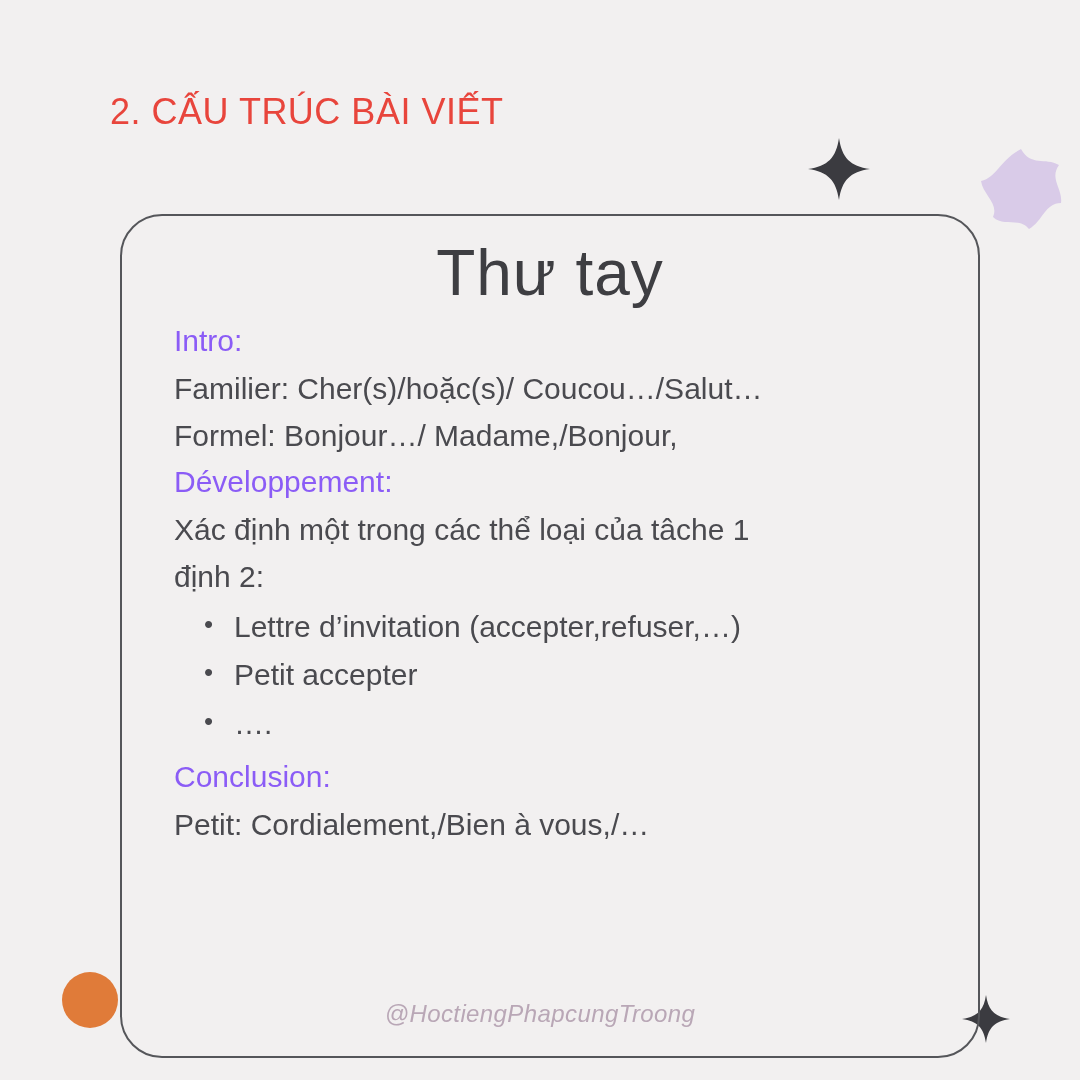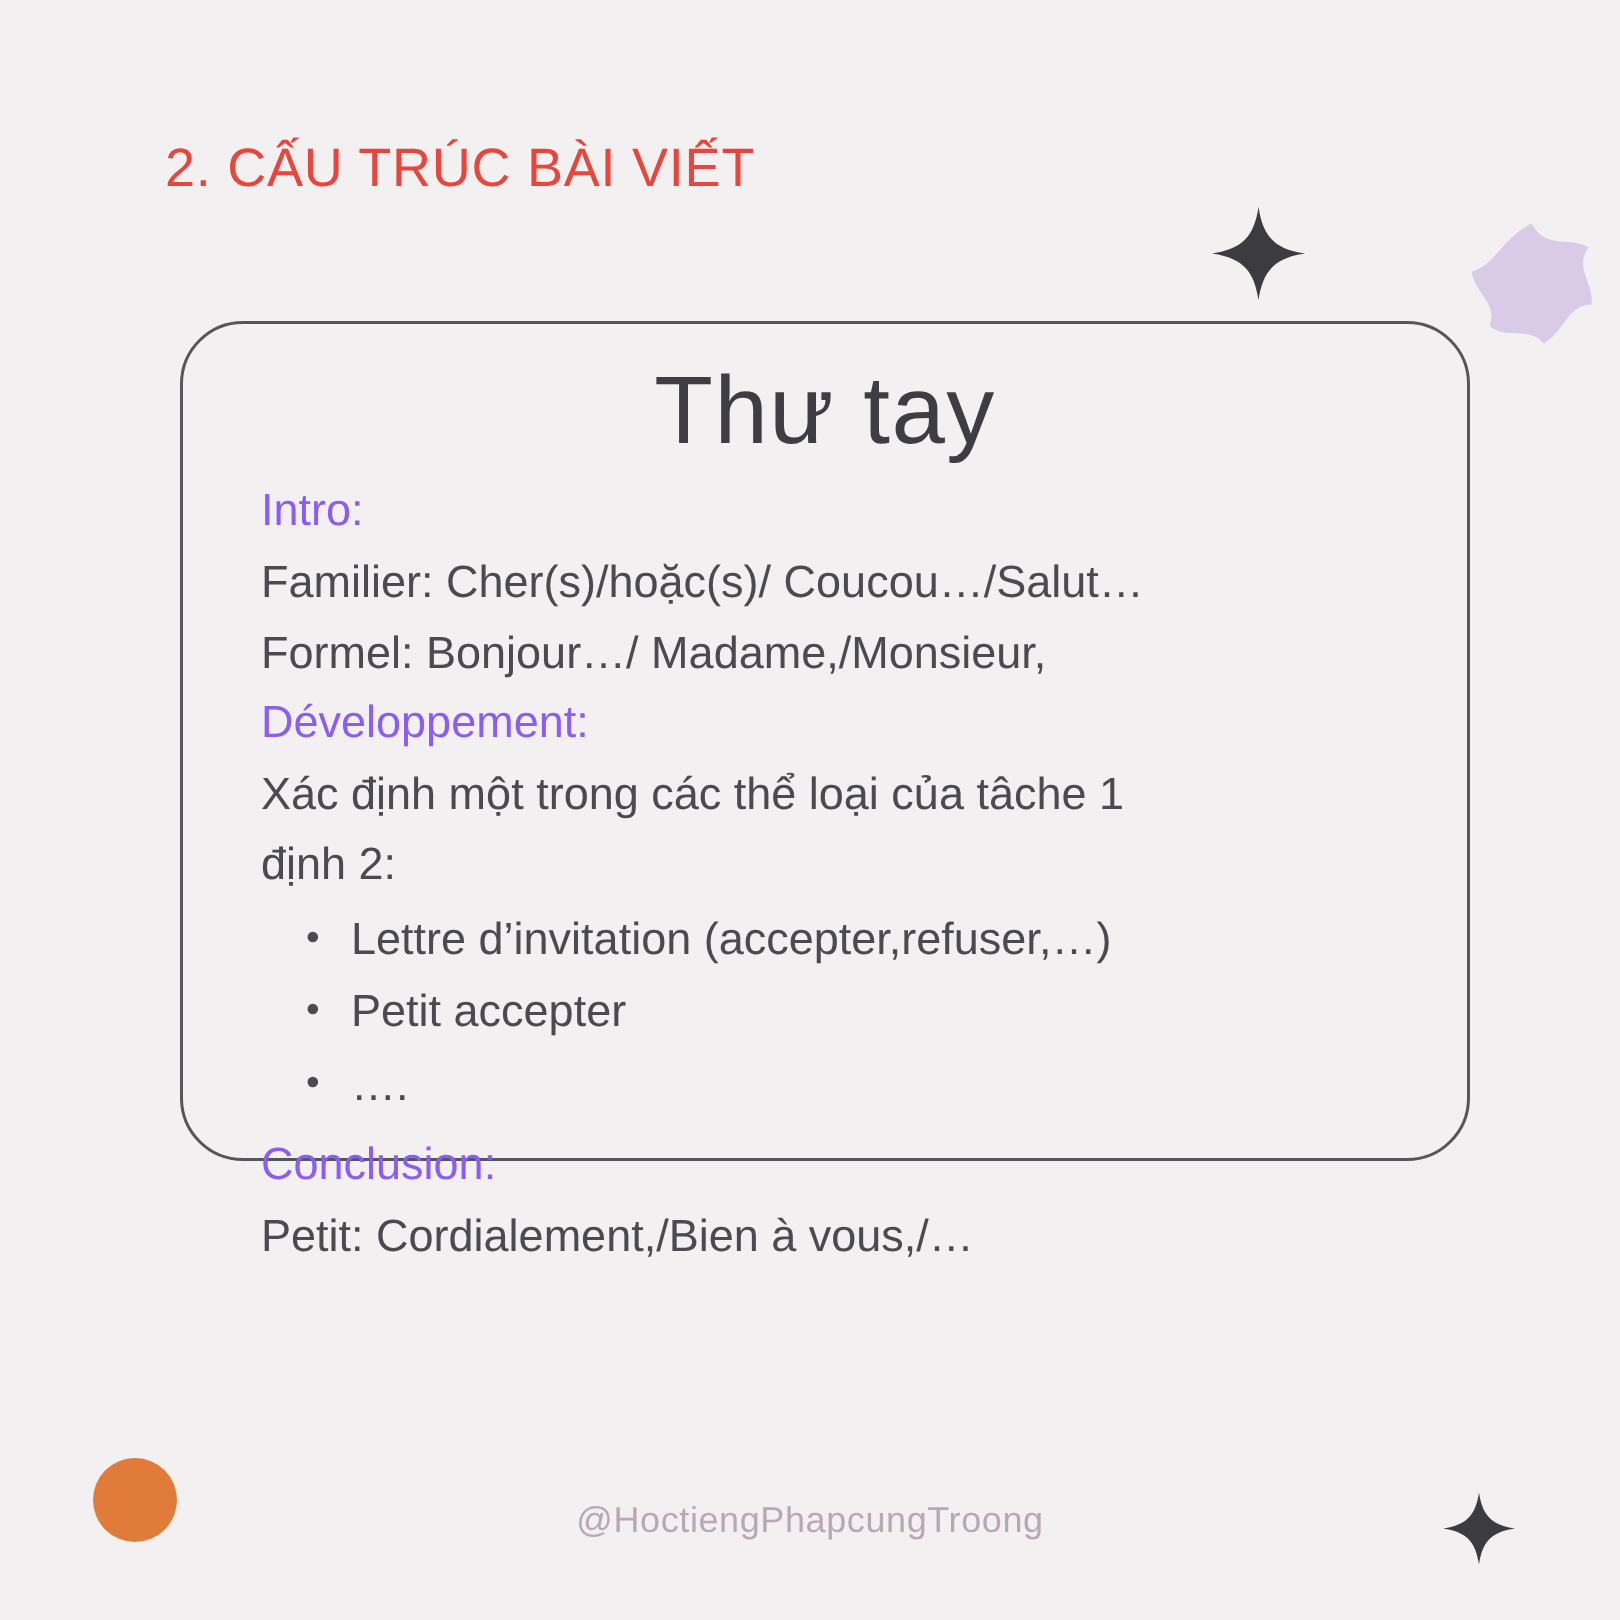--- a/index.html
+++ b/index.html
@@ -47,21 +47,21 @@
     border-radius: 50%;
     background: #e07b39;
   }
 
   
   .card {
     position: absolute;
     left: 120px;
     top: 214px;
     width: 860px;
-    height: 560px;
+    height: 844px;
     border: 2px solid #55565a;
     border-radius: 42px;
     box-sizing: border-box;
     background: transparent;
   }
 
   .card-title {
     text-align: center;
     font-family: "Liberation Sans", sans-serif;
     font-size: 64px;
@@ -110,20 +110,21 @@
   .footer {
     position: absolute;
     left: 0;
     right: 0;
     top: 1000px;
     text-align: center;
     font-family: "Liberation Sans", sans-serif;
     font-size: 24px;
     color: #b9a7b6;
     letter-spacing: 0.4px;
+    font-style: italic;
   }
 </style>
 </head>
 <body>
 
 <div class="slide">
 
   <div class="heading">2. CẤU TRÚC BÀI VIẾT</div>
 
   <div class="deco sparkle-1">
@@ -146,21 +147,21 @@
 
   <div class="deco dot-orange"></div>
 
   <div class="card">
     <div class="card-title">Thư tay</div>
 
     <div class="card-body">
 
       <div class="label">Intro:</div>
       <div class="line">Familier: Cher(s)/hoặc(s)/ Coucou…/Salut…</div>
-      <div class="line">Formel: Bonjour…/ Madame,/Monsieur,</div>
+      <div class="line">Formel: Bonjour…/ Madame,/Bonjour,</div>
 
       <div class="label">Développement:</div>
       <div class="line">Xác định một trong các thể loại của tâche 1</div>
       <div class="line">định 2:</div>
 
       <ul class="bullets">
         <li>Lettre d’invitation (accepter,refuser,…)</li>
         <li>Petit accepter</li>
         <li>….</li>
       </ul>

